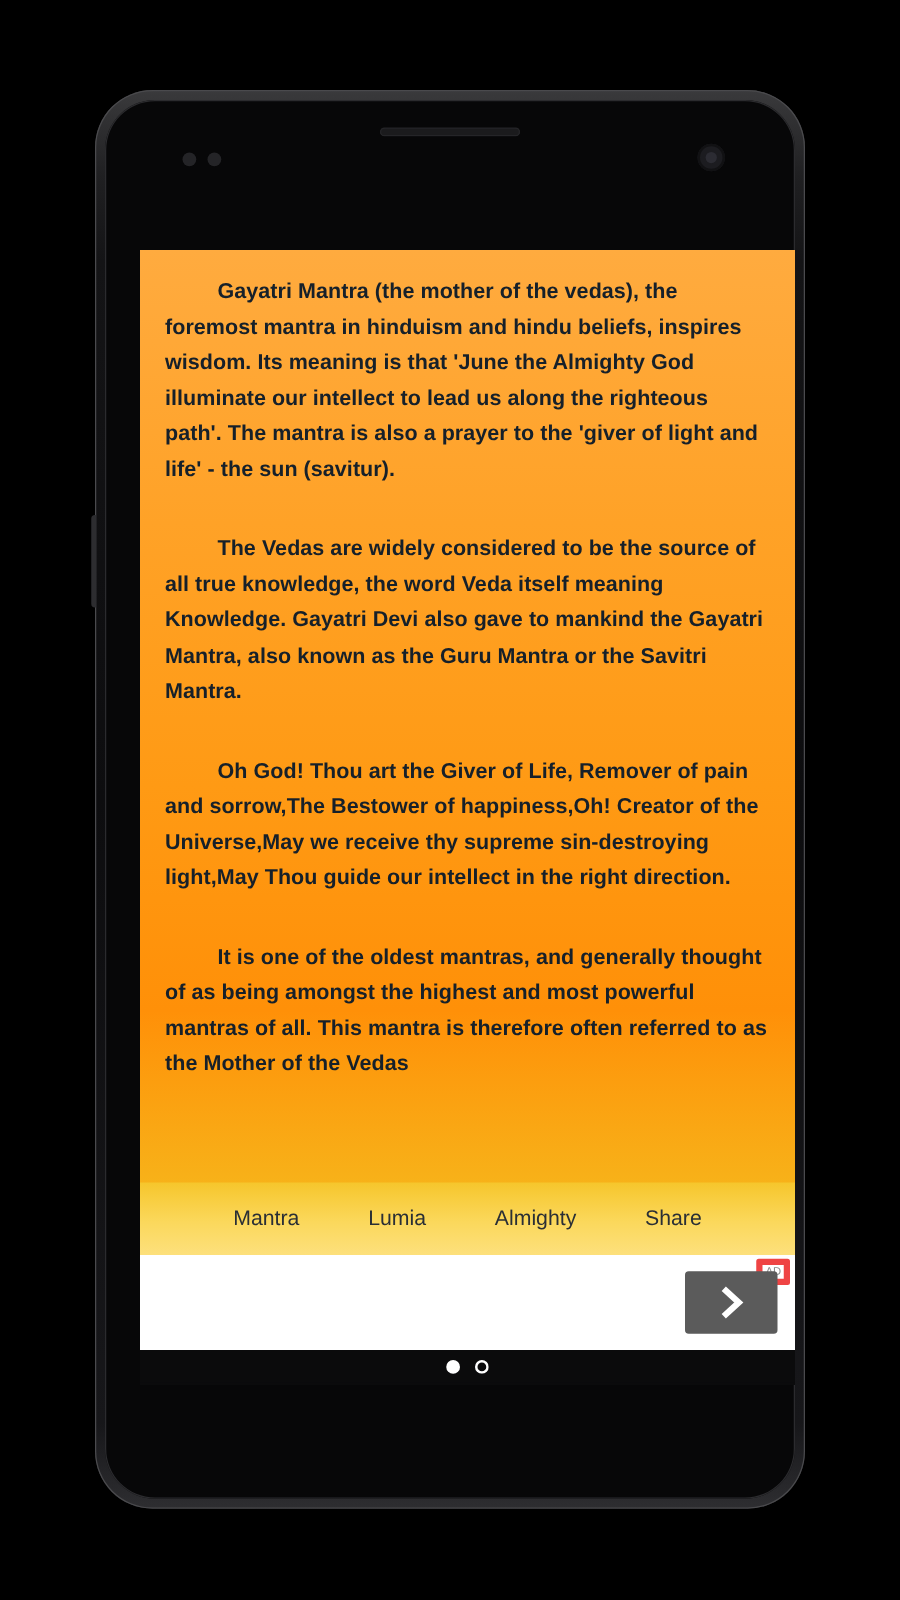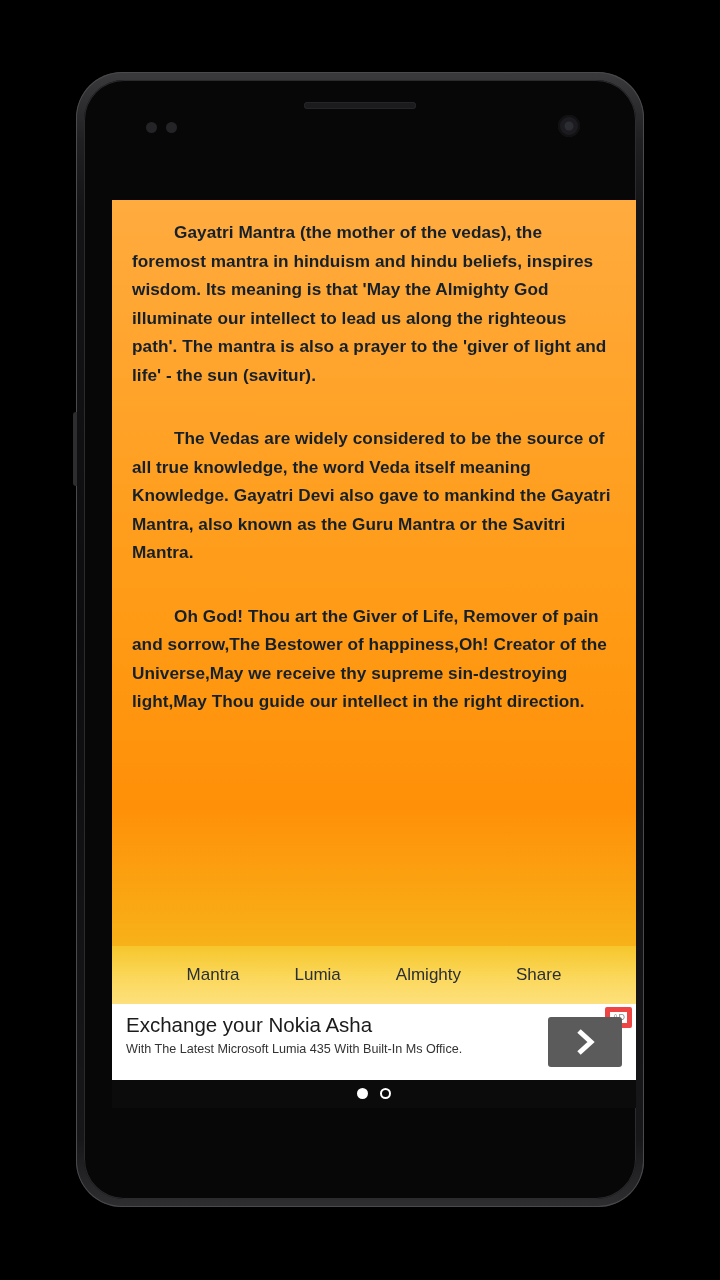--- a/index.html
+++ b/index.html
@@ -238,38 +238,35 @@
     <div class="sensor-dot-1"></div>
     <div class="sensor-dot-2"></div>
     <div class="front-camera">
       <div class="camera-lens"></div>
     </div>
 
     <div class="screen">
 
       <div class="content">
         <div class="paragraphs">
-          <p>Gayatri Mantra (the mother of the vedas), the foremost mantra in hinduism and hindu beliefs, inspires wisdom. Its meaning is that 'May the Almighty God illuminate our intellect to lead us along the righteous path'. The mantra is also a prayer to the 'giver of light and life' - the sun (savitur).</p>
+          <p>Gayatri Mantra (the mother of the vedas), the foremost mantra in hinduism and hindu beliefs, inspires wisdom. Its meaning is that 'June the Almighty God illuminate our intellect to lead us along the righteous path'. The mantra is also a prayer to the 'giver of light and life' - the sun (savitur).</p>
           <p>The Vedas are widely considered to be the source of all true knowledge, the word Veda itself meaning Knowledge. Gayatri Devi also gave to mankind the Gayatri Mantra, also known as the Guru Mantra or the Savitri Mantra.</p>
           <p>Oh God! Thou art the Giver of Life, Remover of pain and sorrow,The Bestower of happiness,Oh! Creator of the Universe,May we receive thy supreme sin-destroying light,May Thou guide our intellect in the right direction.</p>
+          <p>It is one of the oldest mantras, and generally thought of as being amongst the highest and most powerful mantras of all. This mantra is therefore often referred to as the Mother of the Vedas</p>
         </div>
       </div>
 
       <div class="nav-bar">
         <div class="nav-item">Mantra</div>
         <div class="nav-item">Lumia</div>
         <div class="nav-item">Almighty</div>
         <div class="nav-item">Share</div>
       </div>
 
       <div class="ad-banner">
-        <div class="ad-text-wrap">
-          <div class="ad-title">Exchange your Nokia Asha</div>
-          <div class="ad-sub">With The Latest Microsoft Lumia 435 With Built-In Ms Office.</div>
-        </div>
         <div class="ad-choices">AD</div>
         <div class="ad-cta">
           <span>
             <svg width="26" height="30" viewBox="0 0 26 30" aria-hidden="true">
               <polyline points="7,4 19,15 7,26" fill="none" stroke="#ffffff" stroke-width="5" stroke-linecap="butt" stroke-linejoin="miter"></polyline>
             </svg>
           </span>
         </div>
       </div>
 

